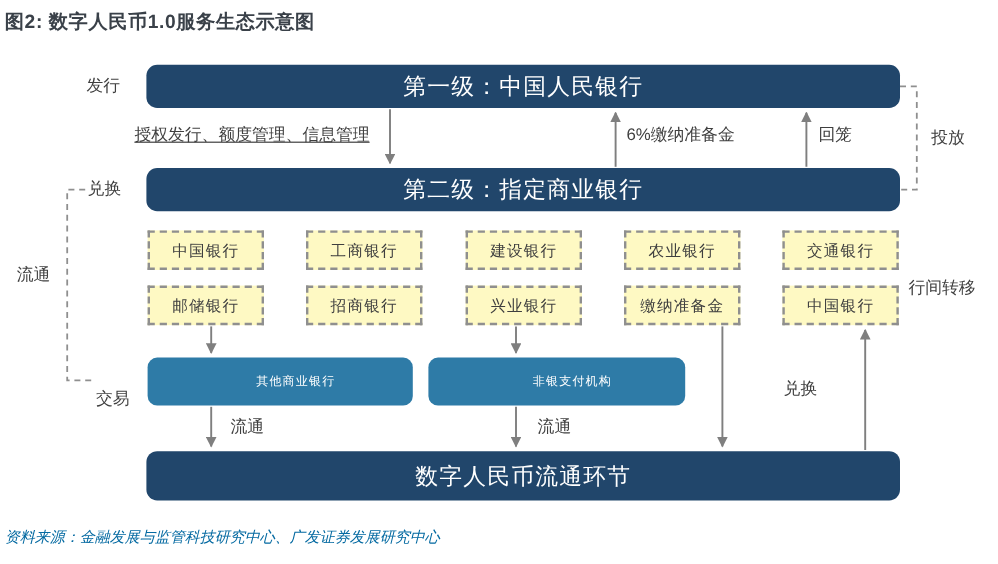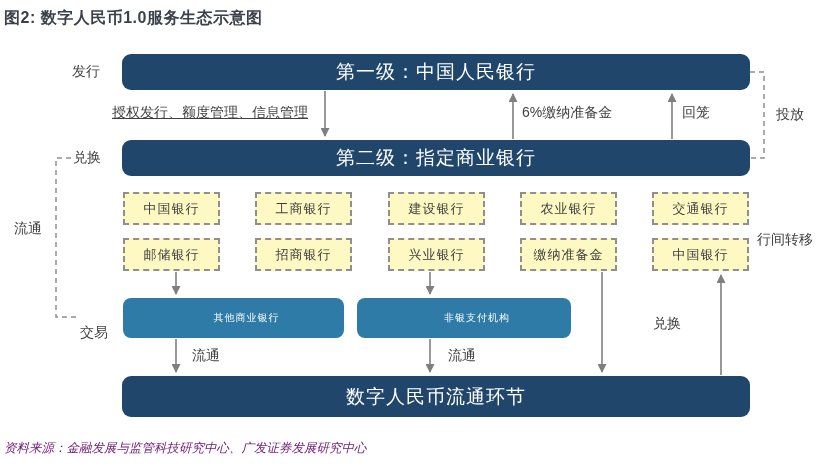--- a/index.html
+++ b/index.html
@@ -36,21 +36,21 @@
   #lbl-recall{left:682px;top:104px;}
   #lbl-inject{left:776px;top:106px;}
   #lbl-exch-left{left:73px;top:149px;}
   #lbl-circ-left{left:14px;top:220px;}
   #lbl-trade{left:80px;top:309px;margin-top:15px;}
   #lbl-interbank{left:757px;top:231px;}
   #lbl-circ1{left:192px;top:347px;}
   #lbl-circ2{left:448px;top:347px;}
   #lbl-exch-mid{left:653px;top:315px;}
   .source{position:absolute;left:4px;top:440px;font-size:12.5px;font-style:italic;
-       color:#701a75;white-space:nowrap;}
+       color:#0369a1;white-space:nowrap;}
 </style>
 </head>
 <body>
 
 <div class="stage">
 
   <div class="fig-title">图2: 数字人民币1.0服务生态示意图</div>
 
   <svg class="layer" width="832" height="470" viewBox="0 0 832 470">
     <defs>

